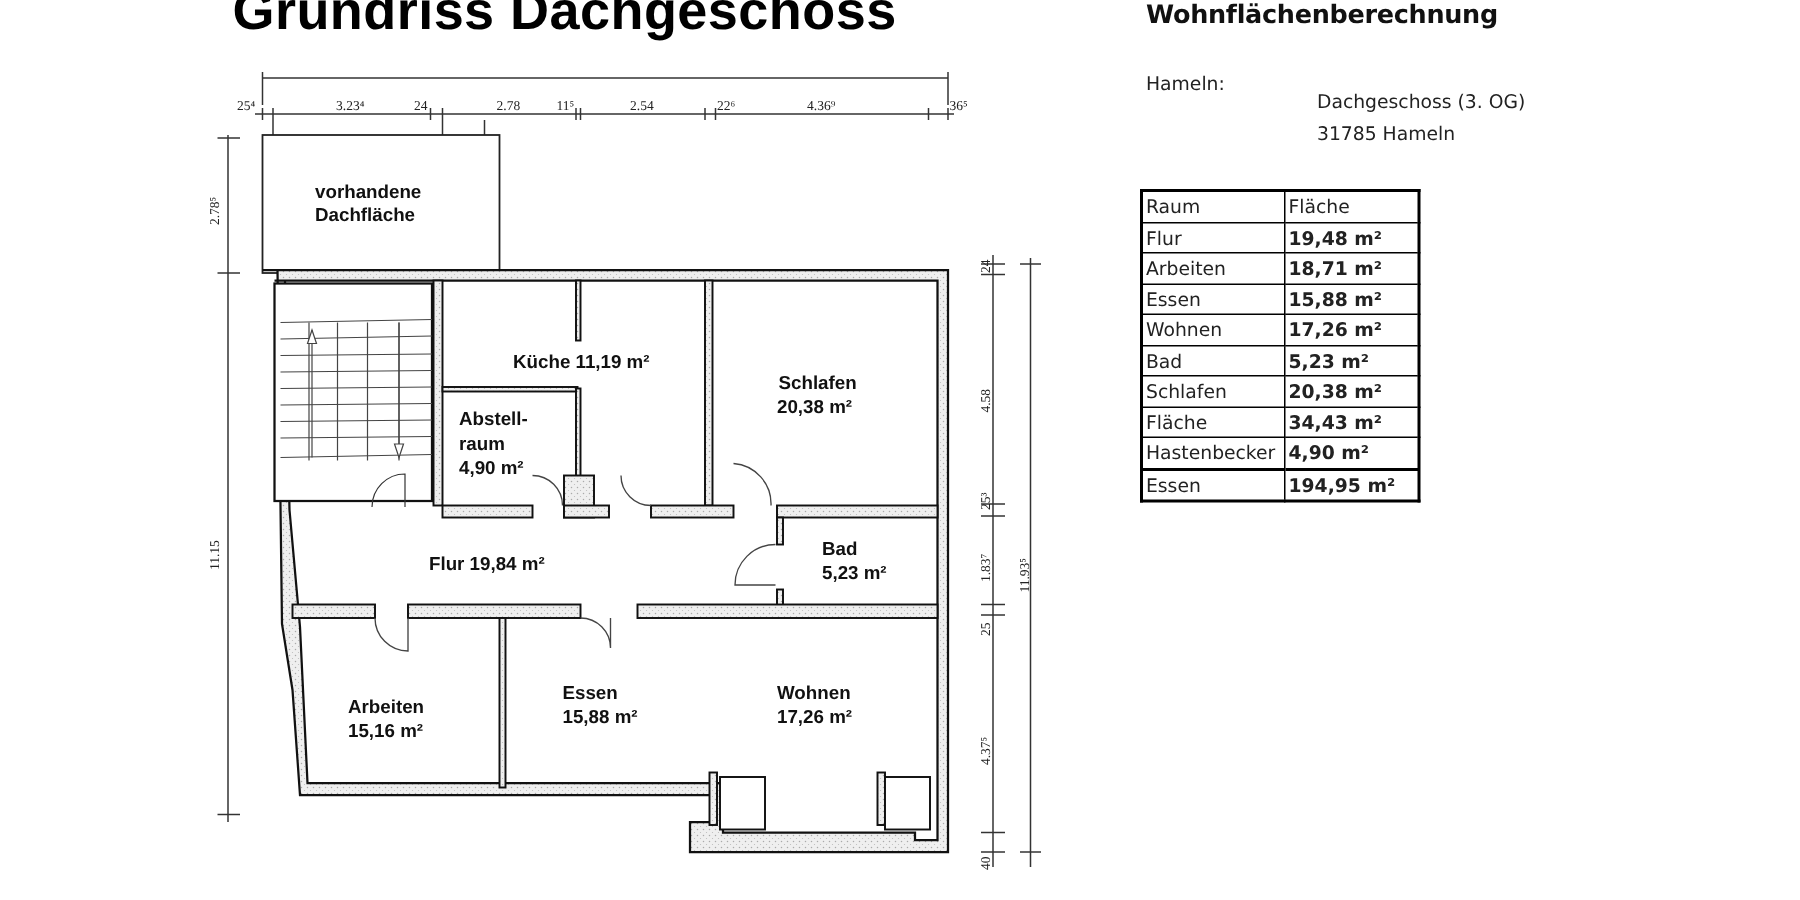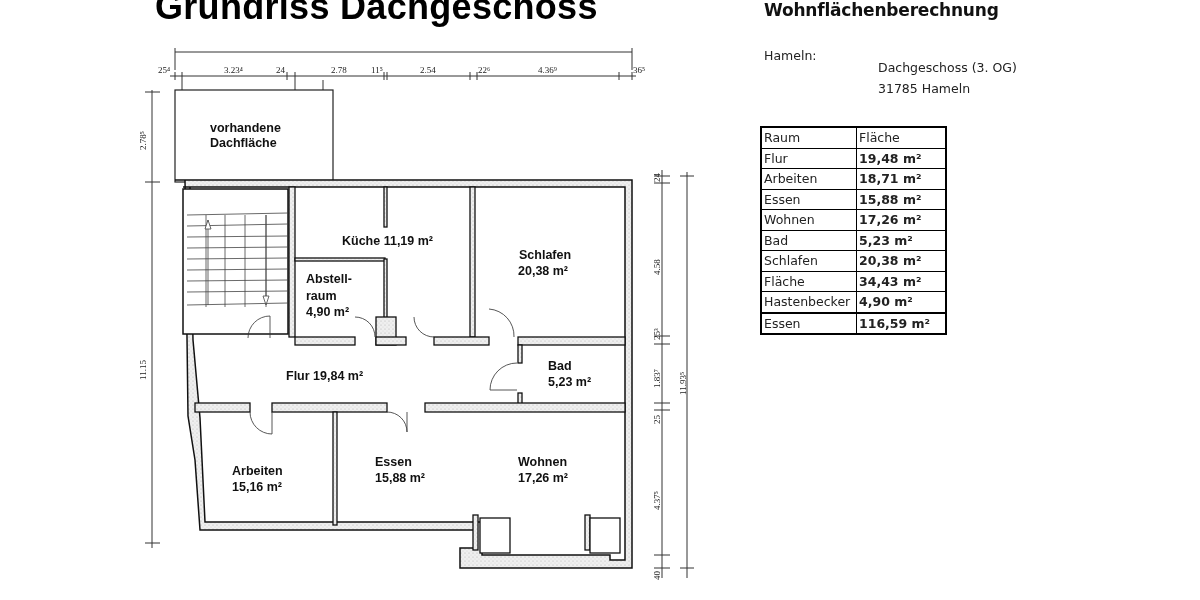--- a/index.html
+++ b/index.html
@@ -235,16 +235,16 @@
   <tr>
     <td>Fläche</td>
     <td class="num">34,43 m²</td>
   </tr>
   <tr>
     <td>Hastenbecker</td>
     <td class="num">4,90 m²</td>
   </tr>
   <tr class="sum">
     <td>Essen</td>
-    <td class="num">116,59 m²</td>
+    <td class="num">194,95 m²</td>
   </tr>
 </tbody>
   </table>
 
 </body></html>

